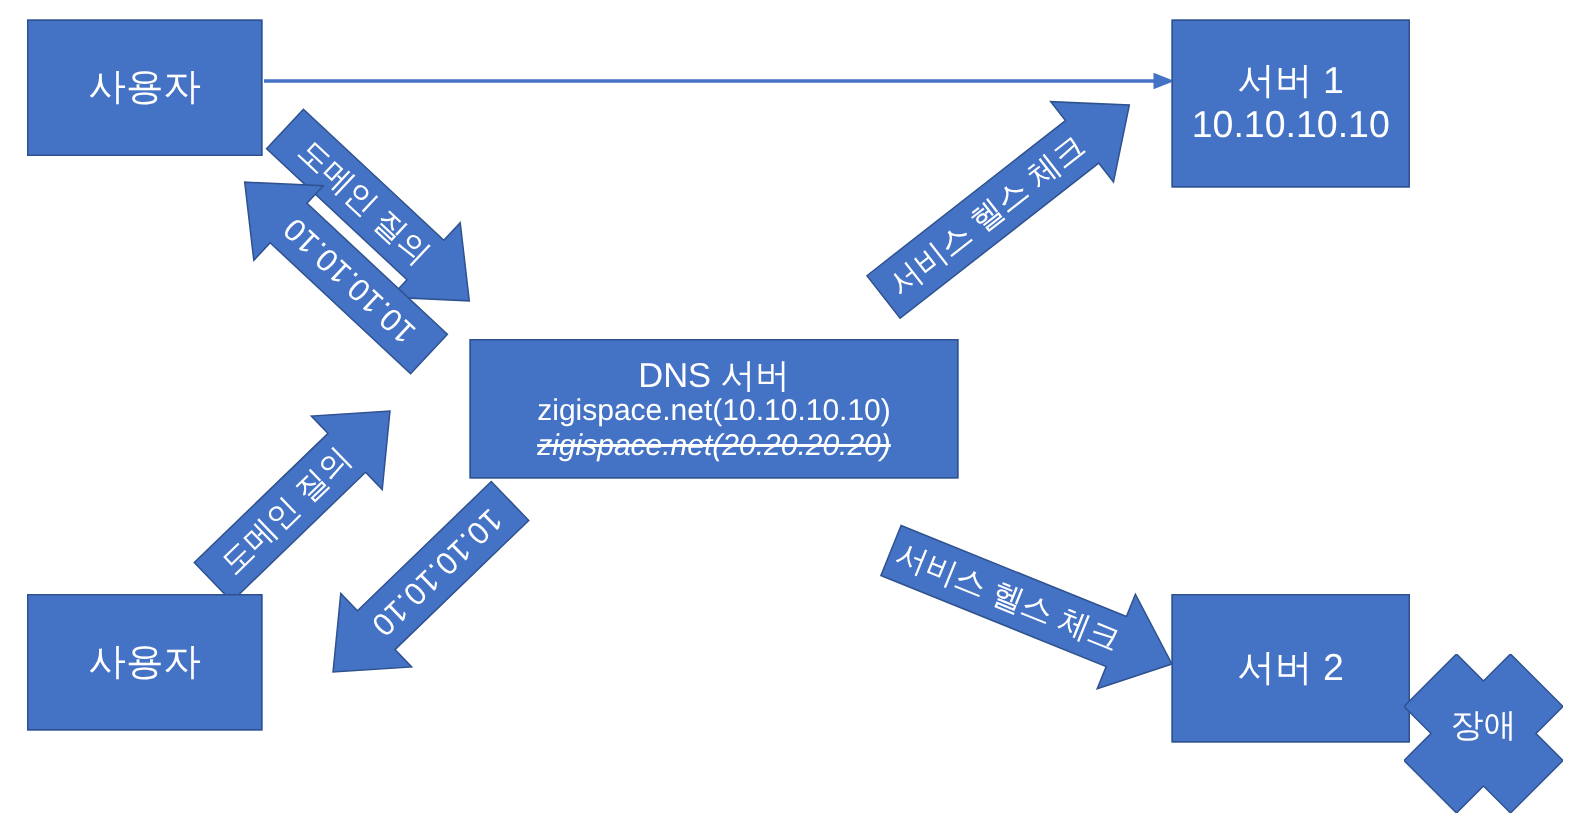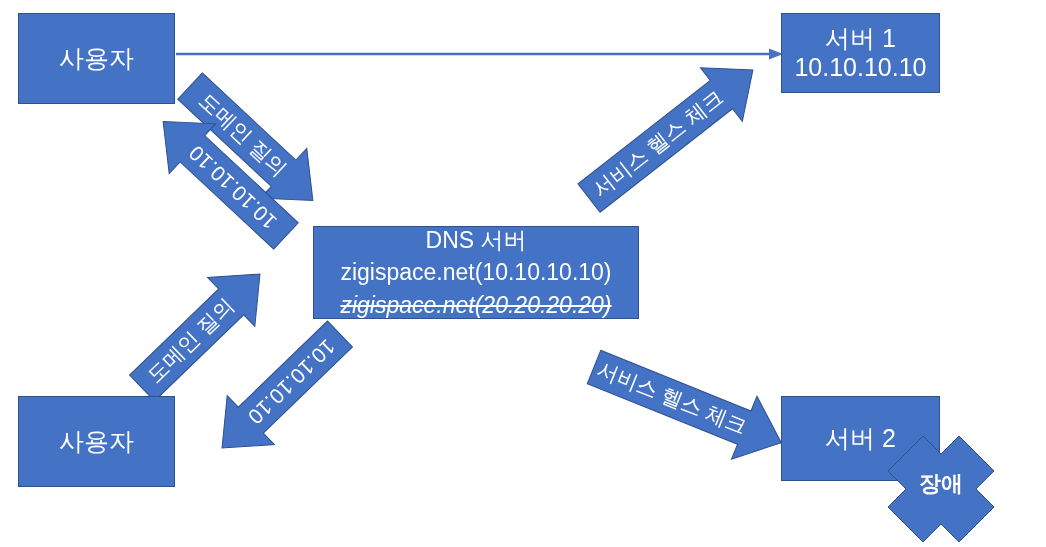--- a/index.html
+++ b/index.html
@@ -30,40 +30,40 @@
     justify-content: center;
     text-align: center;
     line-height: 1.18;
     box-sizing: border-box;
   }
   .node .l1 { font-size: 25px; white-space: nowrap; }
   .node .l2 { font-size: 25px; white-space: nowrap; }
 
   #node-user-top   { left: 18px;  top: 13px;  width: 157px; height: 91px; }
   #node-user-bot   { left: 18px;  top: 396px; width: 157px; height: 91px; }
-  #node-server1    { left: 781px; top: 13px;  width: 159px; height: 80px; }
-  #node-server2    { left: 781px; top: 396px; width: 159px; height: 85px; }
+  #node-server1    { left: 781px; top: 13px;  width: 159px; height: 112px; }
+  #node-server2    { left: 781px; top: 396px; width: 159px; height: 99px; }
 
   
   #node-dns {
     position: absolute;
     left: 313px; top: 226px; width: 326px; height: 93px;
     background: #4472C4;
     border: 1px solid #2F528F;
     color: #ffffff;
     display: flex;
     flex-direction: column;
     align-items: center;
-    justify-content: space-between;
+    justify-content: center;
     text-align: center;
     box-sizing: border-box;
     line-height: 1.14;
   }
   #node-dns .dns-title { font-size: 23px; white-space: nowrap; }
-  #node-dns .dns-rec   { font-size: 23px; white-space: nowrap; }
+  #node-dns .dns-rec   { font-size: 20px; white-space: nowrap; }
   #node-dns .dns-rec.struck { text-decoration: line-through; text-decoration-thickness: 2px; font-style: italic; }
 
   
   #arrows {
     position: absolute;
     left: 0; top: 0;
     width: 1046px; height: 547px;
     pointer-events: none;
   }
   .blockarrow {
@@ -81,22 +81,22 @@
   .thinline {
     stroke: #4472C4;
     stroke-width: 2.4;
     fill: none;
   }
   .thinhead { fill: #4472C4; }
 
   
   #fail-x {
     position: absolute;
-    left: 888px; top: 436px;
-    width: 106px; height: 106px; font-weight: bold;
+    left: 936px; top: 436px;
+    width: 106px; height: 106px;
   }
   #fail-x svg { display: block; }
   #fail-x .xshape { fill: #4472C4; stroke: #2F528F; stroke-width: 1; }
   #fail-x .xlabel {
     fill: #ffffff;
     font-family: "Liberation Sans", "DejaVu Sans", sans-serif;
     font-size: 22px;
     text-anchor: middle;
     dominant-baseline: middle;
   }

